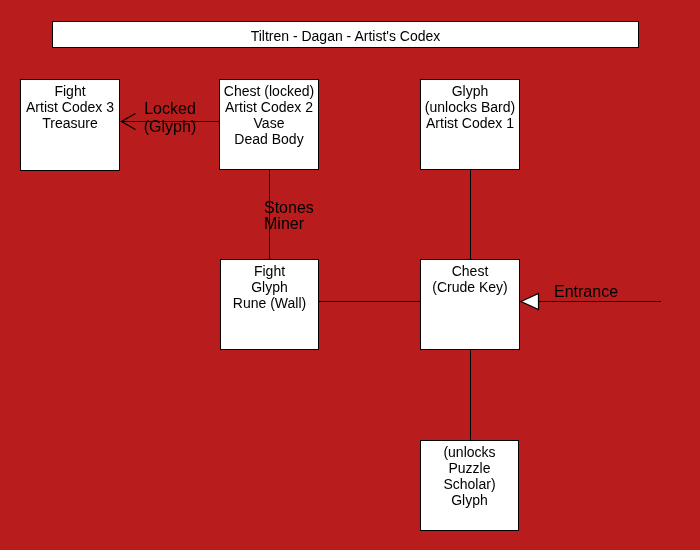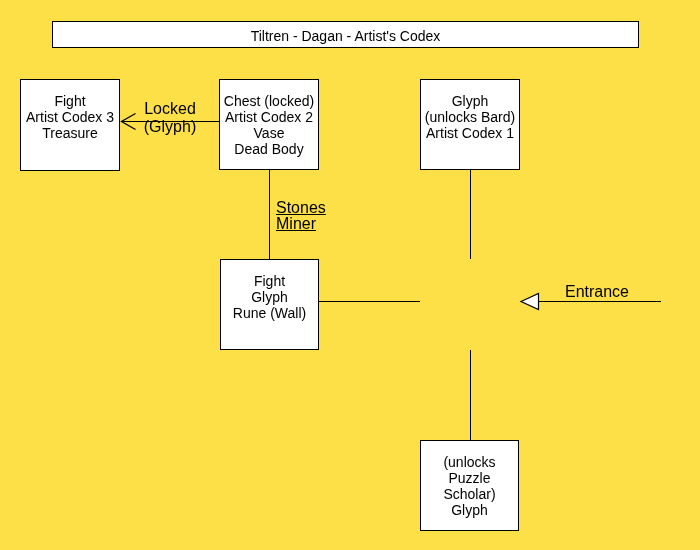--- a/index.html
+++ b/index.html
@@ -5,21 +5,21 @@
   html, body { margin: 0; padding: 0; }
   body {
     width: 700px; height: 550px;
     background: #ffffff;
     font-family: "Liberation Sans", sans-serif;
     color: #000000;
   }
   .canvas {
     position: relative;
     width: 700px; height: 550px;
-    background: #fde047;
+    background: #b91c1c;
     overflow: hidden;
   }
   svg.connectors {
     position: absolute; left: 0; top: 0;
     width: 700px; height: 550px;
     pointer-events: none;
   }
   .box {
     position: absolute;
     border: 1px solid #000000;
@@ -30,21 +30,21 @@
     display: flex;
     align-items: center;
     justify-content: center;
     font-size: 14px;
     padding-top: 3px;
   }
   .node {
     text-align: center;
     font-size: 14px;
     line-height: 16px;
-    padding-top: 13px;
+    padding-top: 3px;
   }
   .edge-label {
     position: absolute;
     font-size: 16px;
     line-height: 16px;
     white-space: nowrap;
   }
 </style>
 </head>
 <body>
@@ -90,36 +90,40 @@
     <div>(unlocks Bard)</div>
     <div>Artist Codex 1</div>
   </div>
 
   <div class="box node" style="left:220px; top:259px; width:99px; height:91px;">
     <div>Fight</div>
     <div>Glyph</div>
     <div>Rune (Wall)</div>
   </div>
 
+  <div class="box node" style="left:420px; top:259px; width:100px; height:91px;">
+    <div>Chest</div>
+    <div>(Crude Key)</div>
+  </div>
 
   <div class="box node" style="left:420px; top:440px; width:99px; height:91px;">
     <div>(unlocks</div>
     <div>Puzzle</div>
     <div>Scholar)</div>
     <div>Glyph</div>
   </div>
 
   <div class="edge-label" style="left:140px; top:100px; width:60px; text-align:center; line-height:18px;">
     <div>Locked</div>
     <div>(Glyph)</div>
   </div>
 
-  <div class="edge-label" style="left:276px; top:200px;text-decoration:underline;">
+  <div class="edge-label" style="left:264px; top:200px;">
     <div>Stones</div>
     <div>Miner</div>
   </div>
 
 
-  <div class="edge-label" style="left:554px; top:284px; width:75px; text-align:right;">
+  <div class="edge-label" style="left:554px; top:284px; width:75px; text-align:left;">
     <div>Entrance</div>
   </div>
 
 </div>
 
 </body></html>

